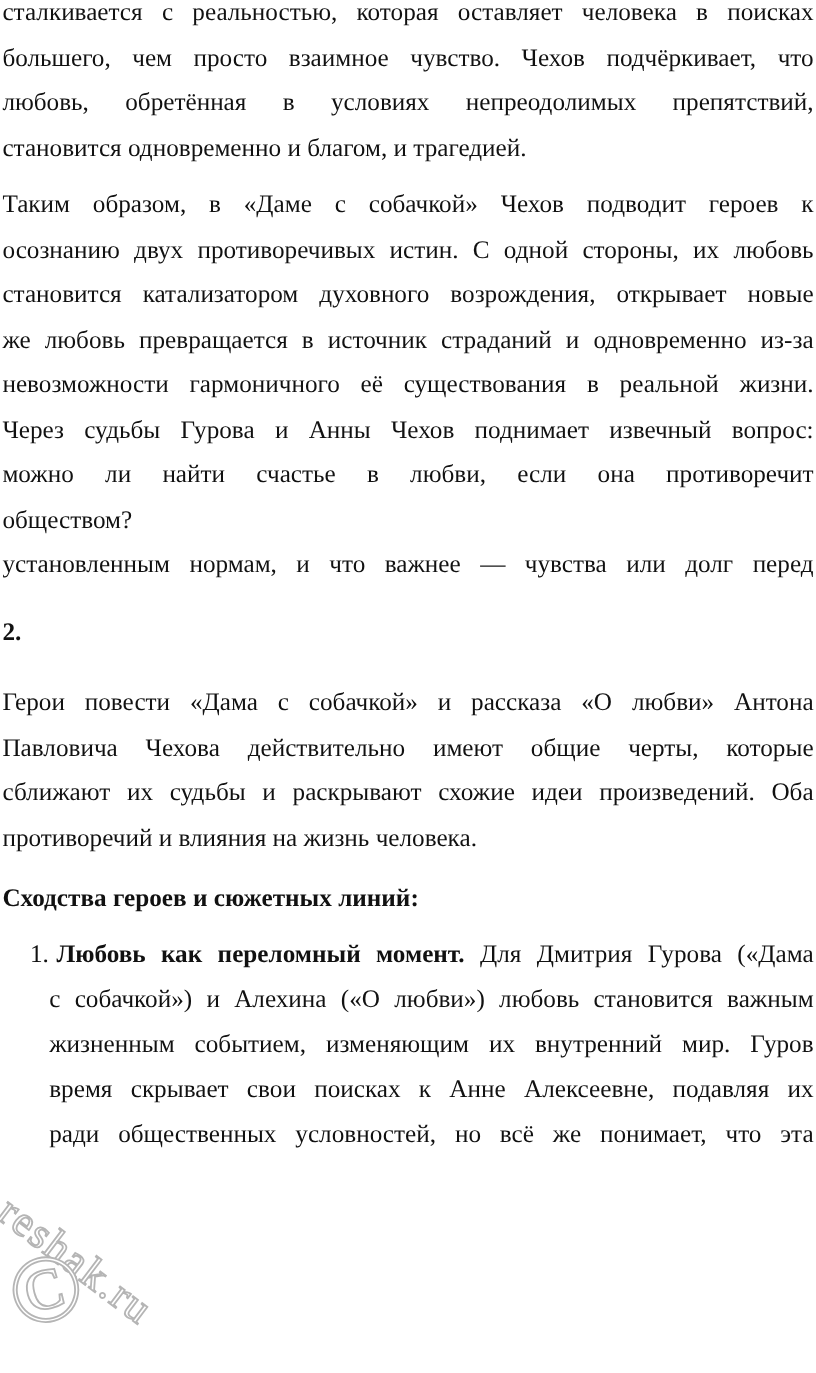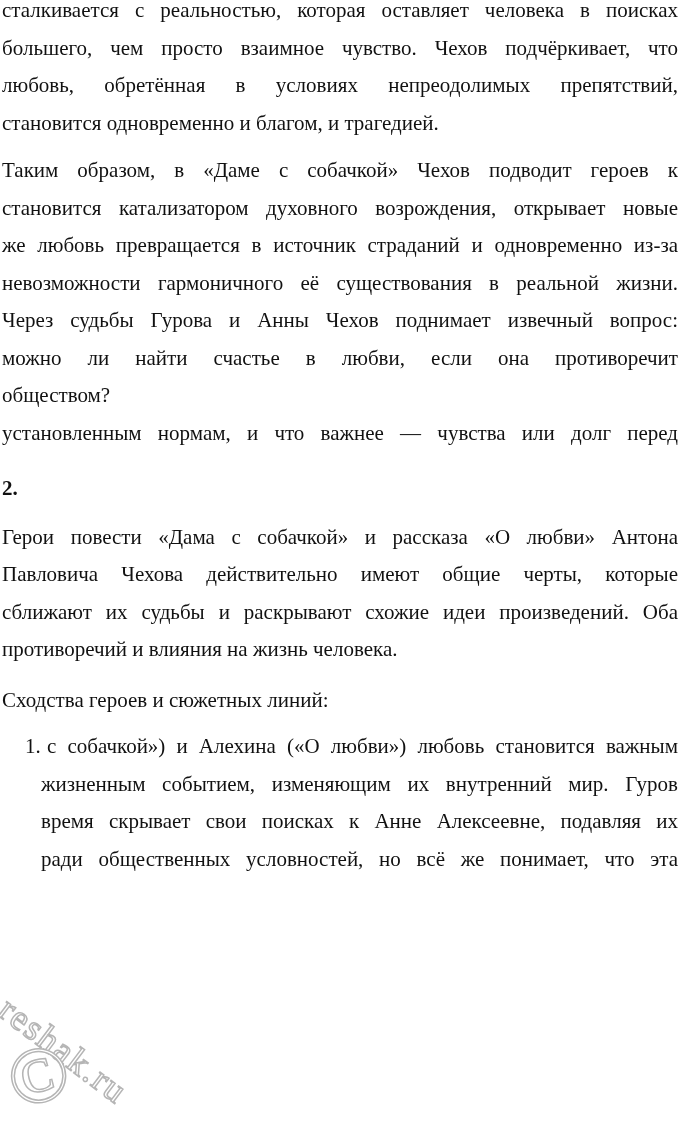--- a/index.html
+++ b/index.html
@@ -17,22 +17,22 @@
   .para { line-height: 37.5px; }
   .line {
     text-align: justify;
     text-align-last: justify;
     white-space: normal;
   }
   .line.last { text-align-last: left; }
   .p1 { margin-top: -8px; }
   .p2 { margin-top: 10px; }
   .h2-num { margin-top: 18px; font-weight: bold; line-height: 37.5px; }
-  .p3 { margin-top: 11px; }
-  .h-sim { margin-top: 13px; font-weight: normal; line-height: 37.5px; }
+  .p3 { margin-top: 22px; }
+  .h-sim { margin-top: 13px; font-weight: bold; line-height: 37.5px; }
   .list { margin-top: 9px; }
   .list-item { position: relative; margin-left: 39px; line-height: 37.5px; }
   .list-marker {
     position: absolute;
     left: -16px;
     top: 0;
     line-height: 37.5px;
     text-align: left;
   }
   .list-body .line:first-child { text-indent: 6px; }
@@ -79,20 +79,21 @@
 
     <div class="para p1">
         <div class="line">сталкивается с реальностью, которая оставляет человека в поисках</div>
         <div class="line">большего, чем просто взаимное чувство. Чехов подчёркивает, что</div>
         <div class="line">любовь, обретённая в условиях непреодолимых препятствий,</div>
         <div class="line last">становится одновременно и благом, и трагедией.</div>
       </div>
 
     <div class="para p2">
         <div class="line">Таким образом, в «Даме с собачкой» Чехов подводит героев к</div>
+        <div class="line">осознанию двух противоречивых истин. С одной стороны, их любовь</div>
         <div class="line">становится катализатором духовного возрождения, открывает новые</div>
         <div class="line">же любовь превращается в источник страданий и одновременно из-за</div>
         <div class="line">невозможности гармоничного её существования в реальной жизни.</div>
         <div class="line">Через судьбы Гурова и Анны Чехов поднимает извечный вопрос:</div>
         <div class="line">можно ли найти счастье в любви, если она противоречит</div>
         <div class="line last">обществом?</div>
         <div class="line">установленным нормам, и что важнее — чувства или долг перед</div>
       </div>
 
     <div class="h2-num">2.</div>
@@ -103,20 +104,21 @@
         <div class="line">сближают их судьбы и раскрывают схожие идеи произведений. Оба</div>
         <div class="line last">противоречий и влияния на жизнь человека.</div>
       </div>
 
     <div class="h-sim">Сходства героев и сюжетных линий:</div>
 
     <div class="list">
       <div class="list-item">
         <span class="list-marker">1.</span>
         <div class="list-body para">
+            <div class="line"><b>Любовь как переломный момент.</b> Для Дмитрия Гурова («Дама</div>
             <div class="line">с собачкой») и Алехина («О любви») любовь становится важным</div>
             <div class="line">жизненным событием, изменяющим их внутренний мир. Гуров</div>
             <div class="line">время скрывает свои поисках к Анне Алексеевне, подавляя их</div>
             <div class="line">ради общественных условностей, но всё же понимает, что эта</div>
           </div>
       </div>
     </div>
 
   </div>
 </div>

